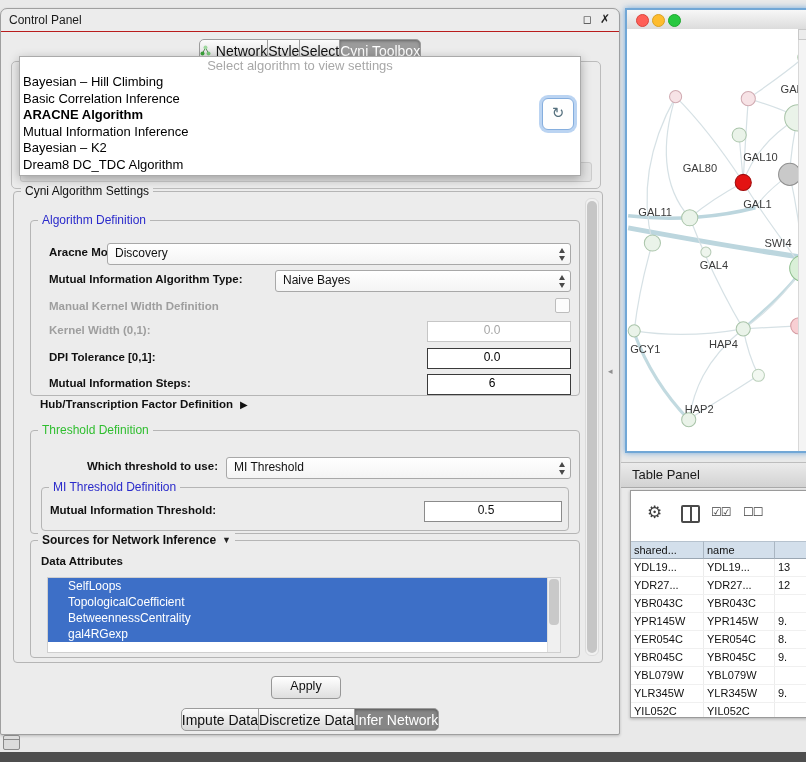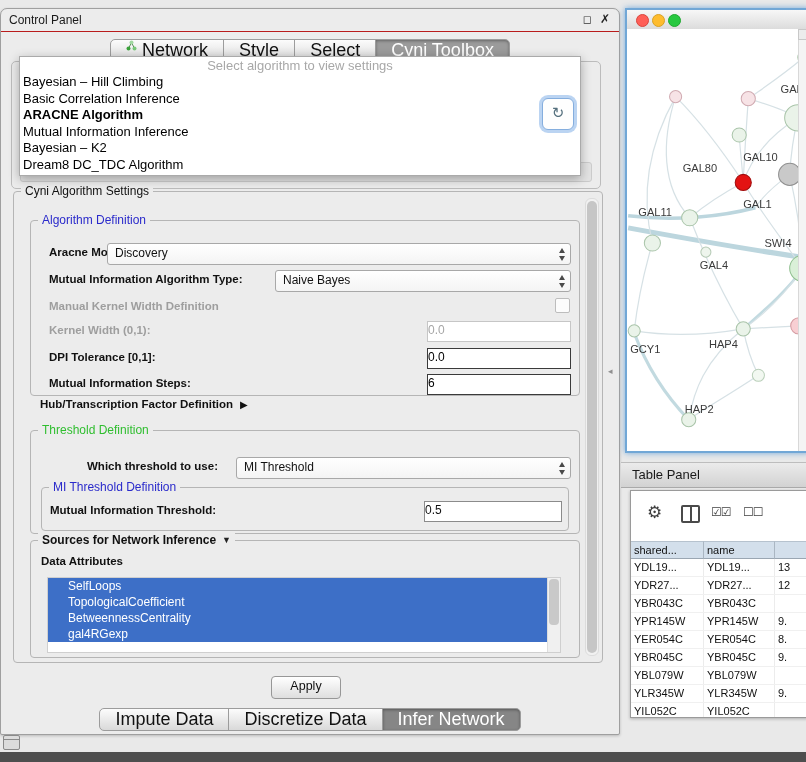--- a/index.html
+++ b/index.html
@@ -8,21 +8,21 @@
 
   
   #control-panel{position:absolute;left:0;top:8px;width:618px;height:725px;background:#ececec;
     border:1px solid #9f9f9f;border-radius:7px 7px 2px 2px;box-shadow:0 1px 3px rgba(0,0,0,.2)}
   #cp-titlebar{position:absolute;left:0;top:0;right:0;height:22px;border-bottom:1px solid #b91c1c}
   #cp-title{position:absolute;left:8px;top:0;line-height:22px;font-size:12px;color:#1a1a1a}
   #cp-float{position:absolute;right:27px;top:4px;font-size:11px;color:#333}
   #cp-close{position:absolute;right:9px;top:3px;font-size:12px;font-weight:bold;color:#222}
 
   #top-tabs{position:absolute;left:0;right:0;top:30px;display:flex;justify-content:center;z-index:2}
-  .seg{display:flex;align-items:flex-start;gap:5px;height:21px;padding:0 15px;font-size:18px;
+  .seg{display:flex;align-items:center;gap:5px;height:21px;padding:0 0;font-size:14px;
     background:linear-gradient(#fcfcfc,#d9d9d9);border:1px solid #9c9c9c;margin-left:-1px;color:#111;white-space:nowrap}
   .seg:first-child{border-radius:5px 0 0 5px;margin-left:0}
   .seg:last-child{border-radius:0 5px 5px 0}
   .seg.active{background:var(--active-tab,#9b9b9b);color:#fff;box-shadow:inset 0 1px 3px rgba(0,0,0,.35)}
   #bottom-tabs{position:absolute;left:0;right:0;top:699px;display:flex;justify-content:center}
   #bottom-tabs .seg.active{background:var(--infer-tab,#868686)}
   .net-ic{display:inline-flex;width:11px;height:11px}
 
   #upper-panel{position:absolute;left:10px;top:52px;width:588px;height:126px;border:1px solid #bcbcbc;
     border-radius:5px;background:#ececec}
@@ -52,35 +52,35 @@
 
   #algo-def{left:16px;top:28px;width:548px;height:174px}
   .lbl{position:absolute;font-size:11.5px;font-weight:bold;color:#111;white-space:nowrap}
   .lbl.dis{color:#9e9e9e}
   .combo{position:absolute;height:20px;background:linear-gradient(#ffffff,#f4f4f4);border:1px solid #a8a8a8;
     border-radius:3px;font-size:12px;line-height:18px;padding-left:7px;color:#111}
   .stepper{position:absolute;right:3px;top:3.5px;width:10px;height:13px;display:flex;flex-direction:column;
     align-items:center;justify-content:space-between}
   .tri-up{width:0;height:0;border-left:3.5px solid transparent;border-right:3.5px solid transparent;border-bottom:5px solid #4a4a4a}
   .tri-down{width:0;height:0;border-left:3.5px solid transparent;border-right:3.5px solid transparent;border-top:5px solid #4a4a4a}
-  .field{position:absolute;height:19px;background:#fff;font-size:12px;line-height:17px;text-align:left;padding-right:14px}
+  .field{position:absolute;height:19px;background:#fff;font-size:12px;line-height:17px;text-align:center;padding-right:14px}
   #aracne-label{left:18px;top:25px}   #aracne-combo{left:76px;right:8px;top:22px}
   #mi-type-label{left:18px;top:52px}  #mi-type-combo{left:244px;right:8px;top:49px}
   #manual-label{left:18px;top:79px}
   #manual-cb{position:absolute;left:524px;top:77px;width:13px;height:13px;background:#fcfcfc;border:1px solid #bdbdbd;border-radius:2px}
   #kernel-label{left:18px;top:103px}  #kernel-field{left:396px;right:8px;top:100px;border:1px solid #c6c6c6;color:#a6a6a6}
   #dpi-label{left:18px;top:130px}     #dpi-field{left:396px;right:8px;top:127px;border:1px solid #3a3a3a;color:#000}
   #steps-label{left:18px;top:156px}   #steps-field{left:396px;right:8px;top:153px;border:1px solid #3a3a3a;color:#000}
 
   #hub-row{position:absolute;left:26px;top:206px;font-size:11.5px;font-weight:bold;display:flex;align-items:center;gap:7px}
   #hub-arrow{font-size:10px}
 
   #threshold-group{left:16px;top:238px;width:548px;height:102px}
   #which-label{left:56px;top:29px}
-  #which-combo{left:205px;right:8px;top:26px}
+  #which-combo{left:195px;right:8px;top:26px}
   #mi-def-group{left:10px;top:56px;right:10px;height:42px}
   #mi-th-label{left:8px;top:16px}
   #mi-th-field{left:382px;right:6px;top:13px;border:1px solid #8b8b8b}
 
   #sources-group{left:16px;top:348px;width:548px;height:116px}
   #sources-title{display:flex;gap:6px;align-items:center}
   #sources-arrow{font-size:9px;color:#222}
   #data-attrs-label{position:absolute;left:10px;top:14px;font-size:11.5px;font-weight:bold}
   #attr-list{position:absolute;left:16px;top:36px;width:512px;height:74px;background:#fff;border:1px solid #cfcfcf;overflow:hidden}
   #attr-rows{position:absolute;left:0;top:0;right:12px;bottom:0}

